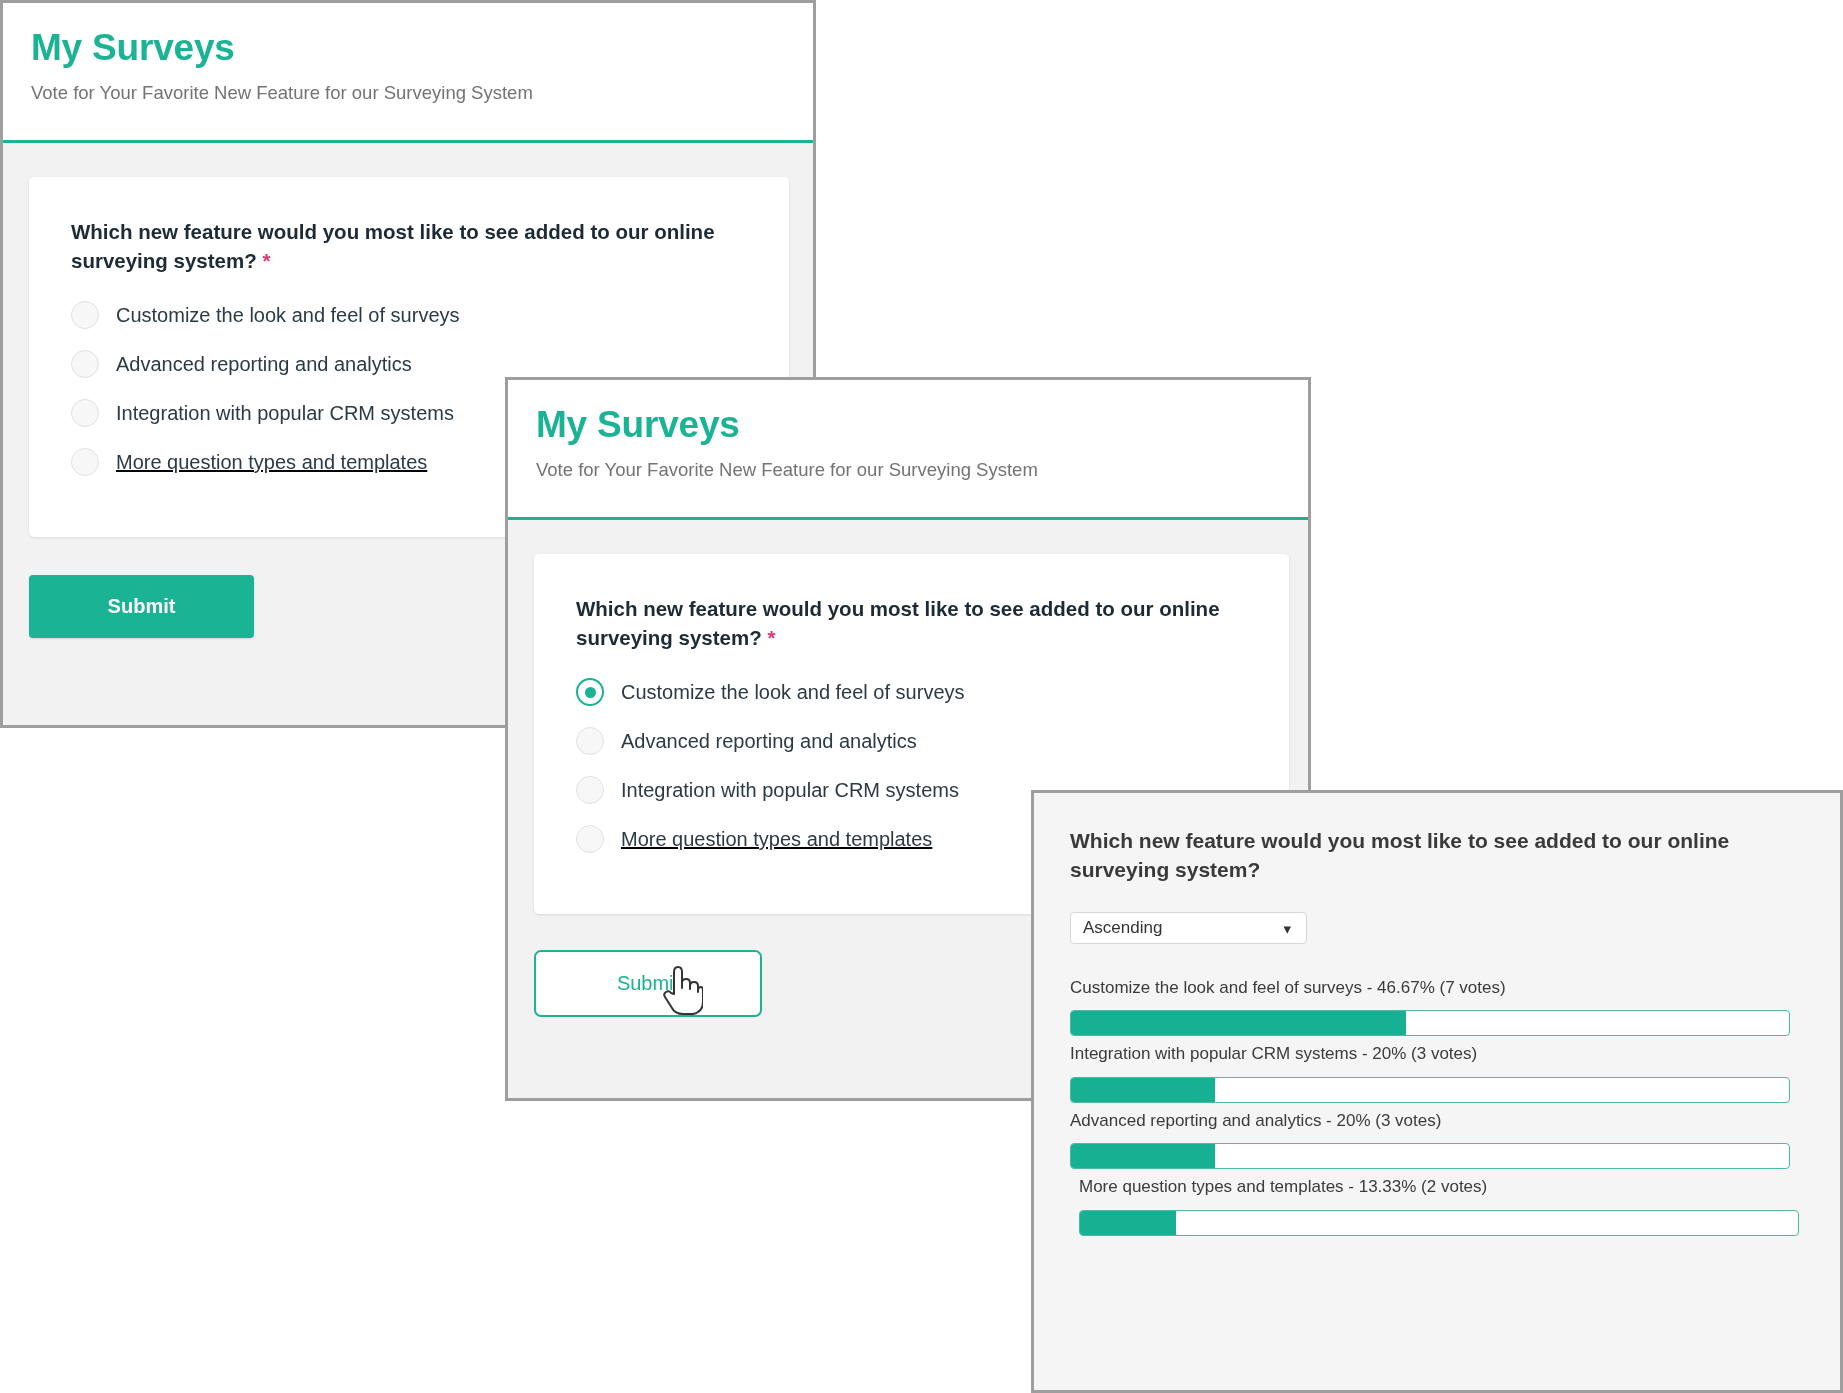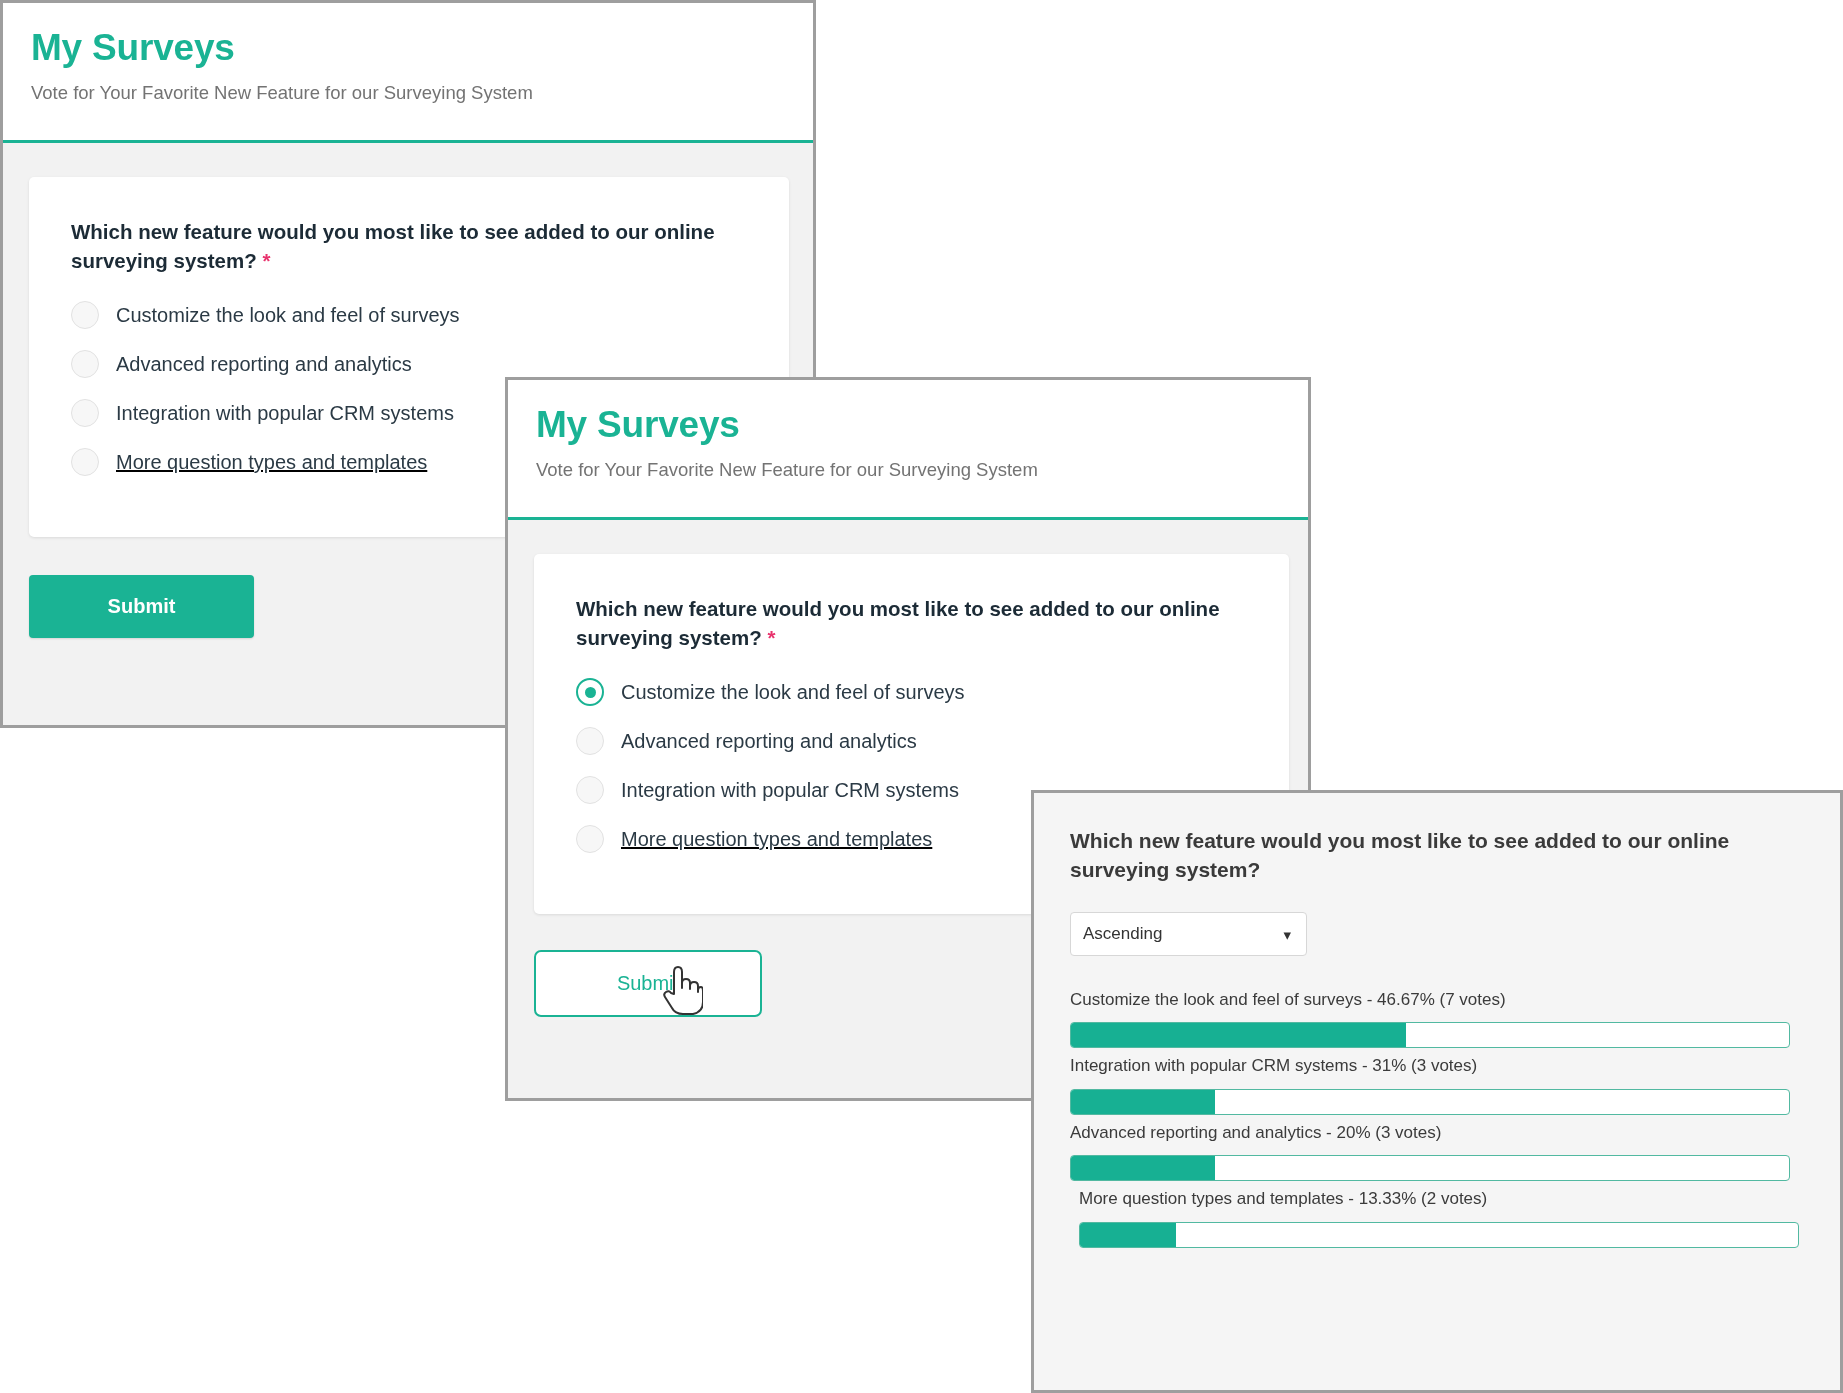--- a/index.html
+++ b/index.html
@@ -179,21 +179,21 @@
     margin: 0 0 27px 0;
     max-width: 700px;
   }
   .sort-select {
     appearance: none;
     -webkit-appearance: none;
     background: #ffffff;
     border: 1px solid #d7d7d7;
     border-radius: 4px;
     width: 237px;
-    height: 44px;
+    height: 32px;
     font-family: inherit;
     font-size: 17px;
     color: #333333;
     padding: 0 12px;
     box-sizing: border-box;
     cursor: pointer;
   }
   .select-wrap { position: relative; display: inline-block; margin-bottom: 34px; }
   .select-chevron {
     position: absolute;
@@ -332,21 +332,21 @@
     </div>
 
     <div>
       <div class="result-row">
         <div class="result-label">Customize the look and feel of surveys - 46.67% (7 votes)</div>
         <div class="result-track">
           <div class="result-fill" style="width: 46.67%;"></div>
         </div>
       </div>
       <div class="result-row">
-        <div class="result-label">Integration with popular CRM systems - 31% (3 votes)</div>
+        <div class="result-label">Integration with popular CRM systems - 20% (3 votes)</div>
         <div class="result-track">
           <div class="result-fill" style="width: 20%;"></div>
         </div>
       </div>
       <div class="result-row">
         <div class="result-label">Advanced reporting and analytics - 20% (3 votes)</div>
         <div class="result-track">
           <div class="result-fill" style="width: 20%;"></div>
         </div>
       </div>

